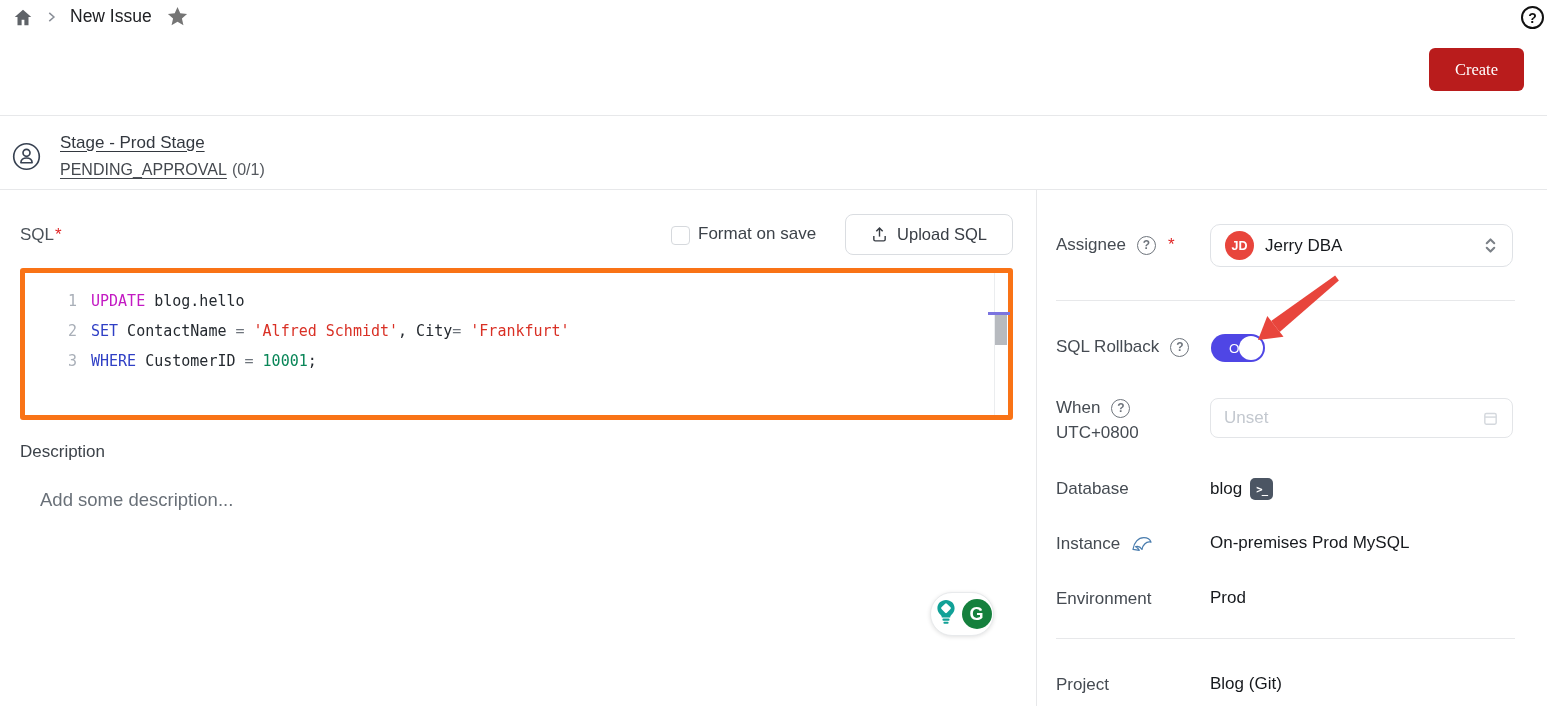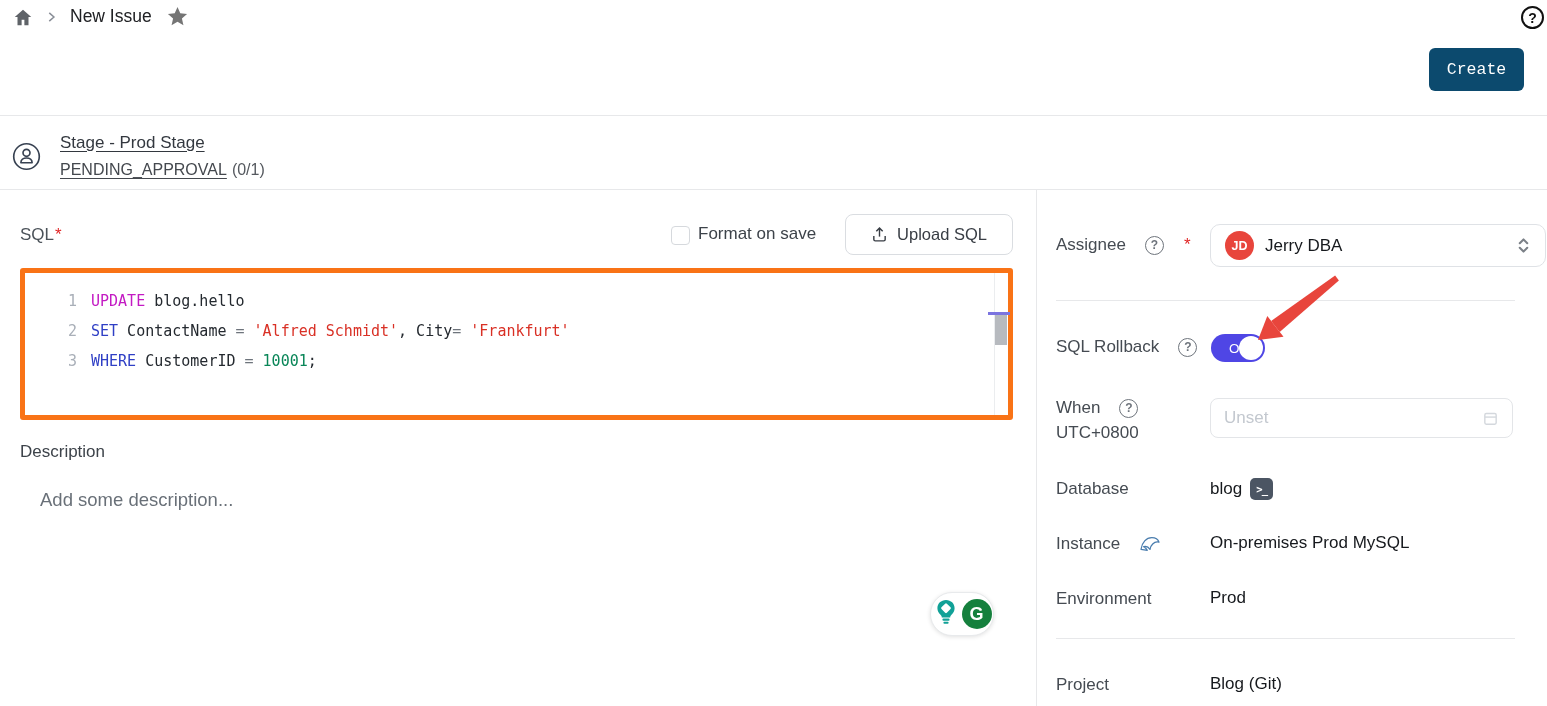--- a/index.html
+++ b/index.html
@@ -12,22 +12,22 @@
   .vline { position:absolute; width:1px; background:#e7e8ea; }
 
   
   .crumb-text { position:absolute; left:70px; top:6px; font-size:17.5px; color:#202124; }
   .crumb-sep { position:absolute; left:44px; top:10px; }
 
   
   .page-title { position:absolute; left:14px; top:54px; font-size:23px; font-weight:bold; color:#1a1d21; letter-spacing:-0.2px; }
   .create-btn {
     position:absolute; left:1429px; top:48px; width:95px; height:43px;
-    background:#0c4a6e; color:#fff; border:none; border-radius:6px;
-    font-size:16.5px; font-family:Liberation Mono, monospace; cursor:pointer;
+    background:#b91c1c; color:#fff; border:none; border-radius:6px;
+    font-size:16.5px; font-family:Liberation Serif, serif; cursor:pointer;
   }
   .help-top { position:absolute; left:1521px; top:6px; width:23px; height:23px; border:2px solid #111; border-radius:50%;
     display:flex; align-items:center; justify-content:center; font-size:14px; font-weight:bold; color:#111; }
 
   
   .stage-icon { position:absolute; left:11px; top:141px; }
   .stage-name { position:absolute; left:60px; top:133px; font-size:17px; color:#33383f; text-decoration:underline; text-underline-offset:3px; }
   .stage-status-row { position:absolute; left:60px; top:161px; font-size:16px; color:#44484e; }
   .stage-status-row .st { text-decoration:underline; text-underline-offset:3px; }
   .stage-status-row .cnt { margin-left:5px; color:#55595f; }
@@ -68,26 +68,26 @@
   .grammarly {
     position:absolute; left:930px; top:592px; width:64px; height:44px;
     background:#fff; border:1px solid #e8eaec; border-radius:22px;
     box-shadow:0 1px 4px rgba(0,0,0,0.12);
     display:flex; align-items:center; justify-content:center; gap:3px;
   }
   .gram-g { width:30px; height:30px; border-radius:50%; background:#15803d; color:#fff;
     display:flex; align-items:center; justify-content:center; font-size:18px; font-weight:bold; }
 
   
-  .sb-label { position:absolute; font-size:17px; color:#454b52; display:flex; align-items:center; gap:19px; }
+  .sb-label { position:absolute; font-size:17px; color:#454b52; display:flex; align-items:center; gap:11px; }
   .sb-value { position:absolute; font-size:17px; color:#16191d; display:flex; align-items:center; gap:8px; }
   .help-circ { display:inline-flex; width:19px; height:19px; border:1.6px solid #6e747c; border-radius:50%;
     align-items:center; justify-content:center; font-size:12px; font-weight:bold; color:#6e747c; flex:none; }
   .assignee-select {
-    position:absolute; left:1210px; top:224px; width:336px; height:43px;
+    position:absolute; left:1210px; top:224px; width:303px; height:43px;
     border:1px solid #dfe2e6; border-radius:10px; background:#fff;
     display:flex; align-items:center; padding:0 14px; gap:11px; cursor:pointer;
   }
   .avatar { width:29px; height:29px; border-radius:50%; background:#e8453c; color:#fff;
     display:flex; align-items:center; justify-content:center; font-size:12.5px; font-weight:bold; flex:none; }
   .assignee-name { font-size:17px; color:#16191d; flex:1; }
   .toggle {
     position:absolute; left:1211px; top:334px; width:54px; height:28px; border-radius:14px;
     background:#4f46e5; display:flex; align-items:center; cursor:pointer;
   }

